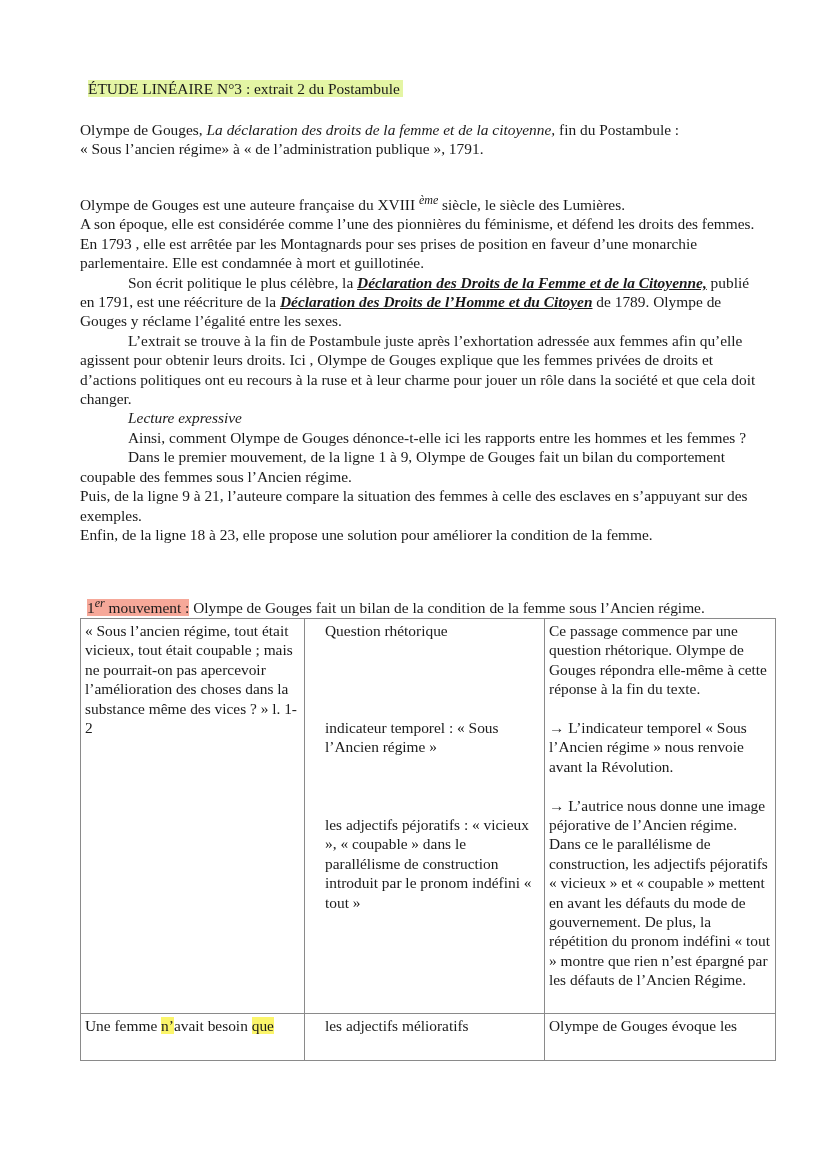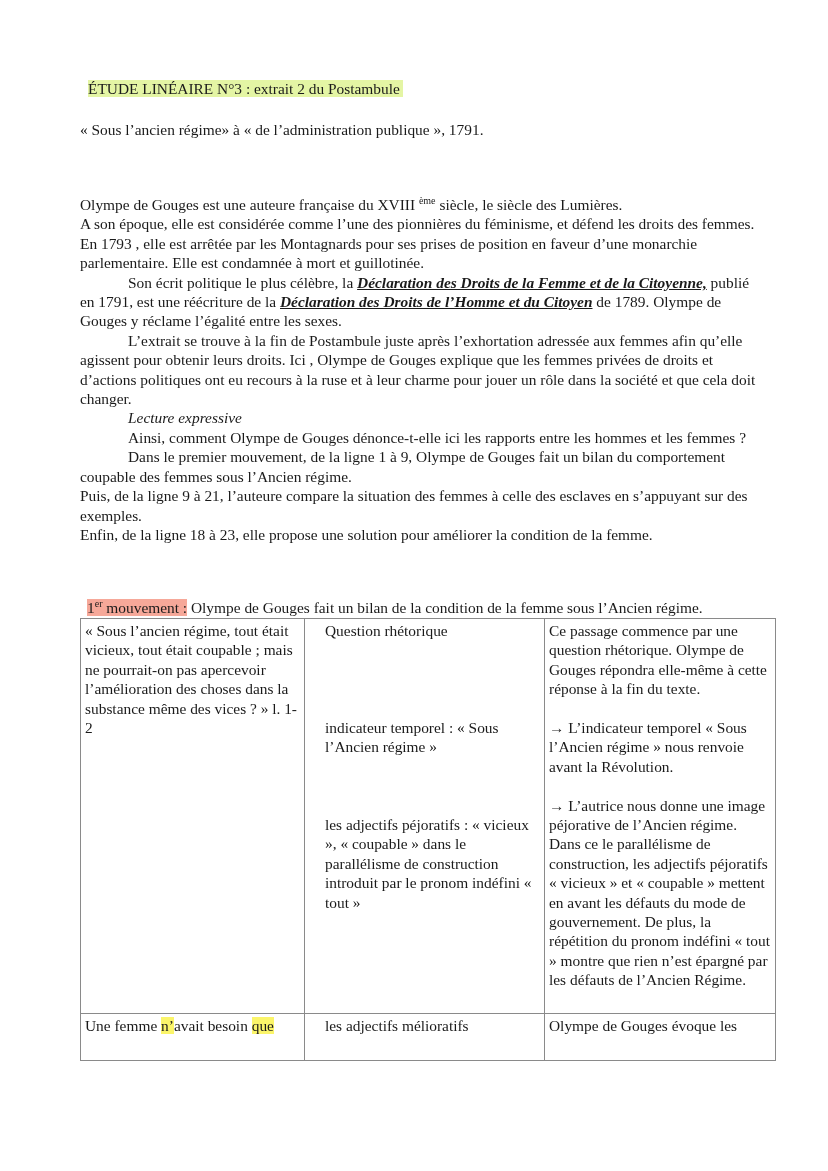--- a/index.html
+++ b/index.html
@@ -13,21 +13,21 @@
     .hl-green { background: #e4f5a4; padding: 0 3px 0 0; }
     .ref { position: absolute; top: 120px; left: 0; width: 680px; }
     .intro { position: absolute; top: 195px; left: 0; width: 680px; }
     .intro p { margin: 0; }
     .indent { text-indent: 48px; }
     .lecture { padding-left: 48px; font-style: italic; }
     .u { text-decoration: underline; font-style: italic; font-weight: bold; }
     .mvt { position: absolute; top: 598px; left: 7px; width: 690px; white-space: nowrap; }
     .hl-red { background: #f6a899; }
     .hl-yellow { background: #fbf56a; }
-    sup { font-size: 10px; line-height: 0; vertical-align: 6px; }
+    sup { font-size: 12px; line-height: 0; vertical-align: 6px; font-style: italic; }
     table.analysis {
       position: absolute; top: 618px; left: 0; width: 670px;
       border-collapse: collapse; table-layout: fixed;
     }
     table.analysis td {
       border: 1px solid #8a8a8a; vertical-align: top;
       padding: 2px 4px 4px 4px;
       font-family: Liberation Serif, serif;
     }
     table.analysis td.c1 { width: 215px; }
@@ -39,20 +39,23 @@
 </head>
 <body>
 
 <div class="page">
 
   <div class="title">
     <span class="hl-green">ÉTUDE LINÉAIRE N°3 : extrait 2 du Postambule</span>
   </div>
 
   <div class="ref">
+    <div>
+      <span>Olympe de Gouges, </span><i>La déclaration des droits de la femme et de la citoyenne,</i><span> fin du Postambule :</span>
+    </div>
     <div>« Sous l’ancien régime» à « de l’administration publique », 1791.</div>
   </div>
 
   <div class="intro">
     <p>
       <span>Olympe de Gouges est une auteure française du XVIII </span><sup>ème</sup><span> siècle, le siècle des Lumières.</span>
     </p>
     <p>A son époque, elle est considérée comme l’une des pionnières du féminisme, et défend les droits des femmes. En 1793 , elle est arrêtée par les Montagnards pour ses prises de position en faveur d’une monarchie parlementaire. Elle est condamnée à mort et guillotinée.</p>
     <p class="indent">
       <span>Son écrit politique le plus célèbre, la </span><span class="u">Déclaration des Droits de la Femme et de la Citoyenne,</span><span> publié en 1791, est une réécriture de la </span><span class="u">Déclaration des Droits de l’Homme et du Citoyen</span><span> de 1789. Olympe de Gouges y réclame l’égalité entre les sexes.</span>

